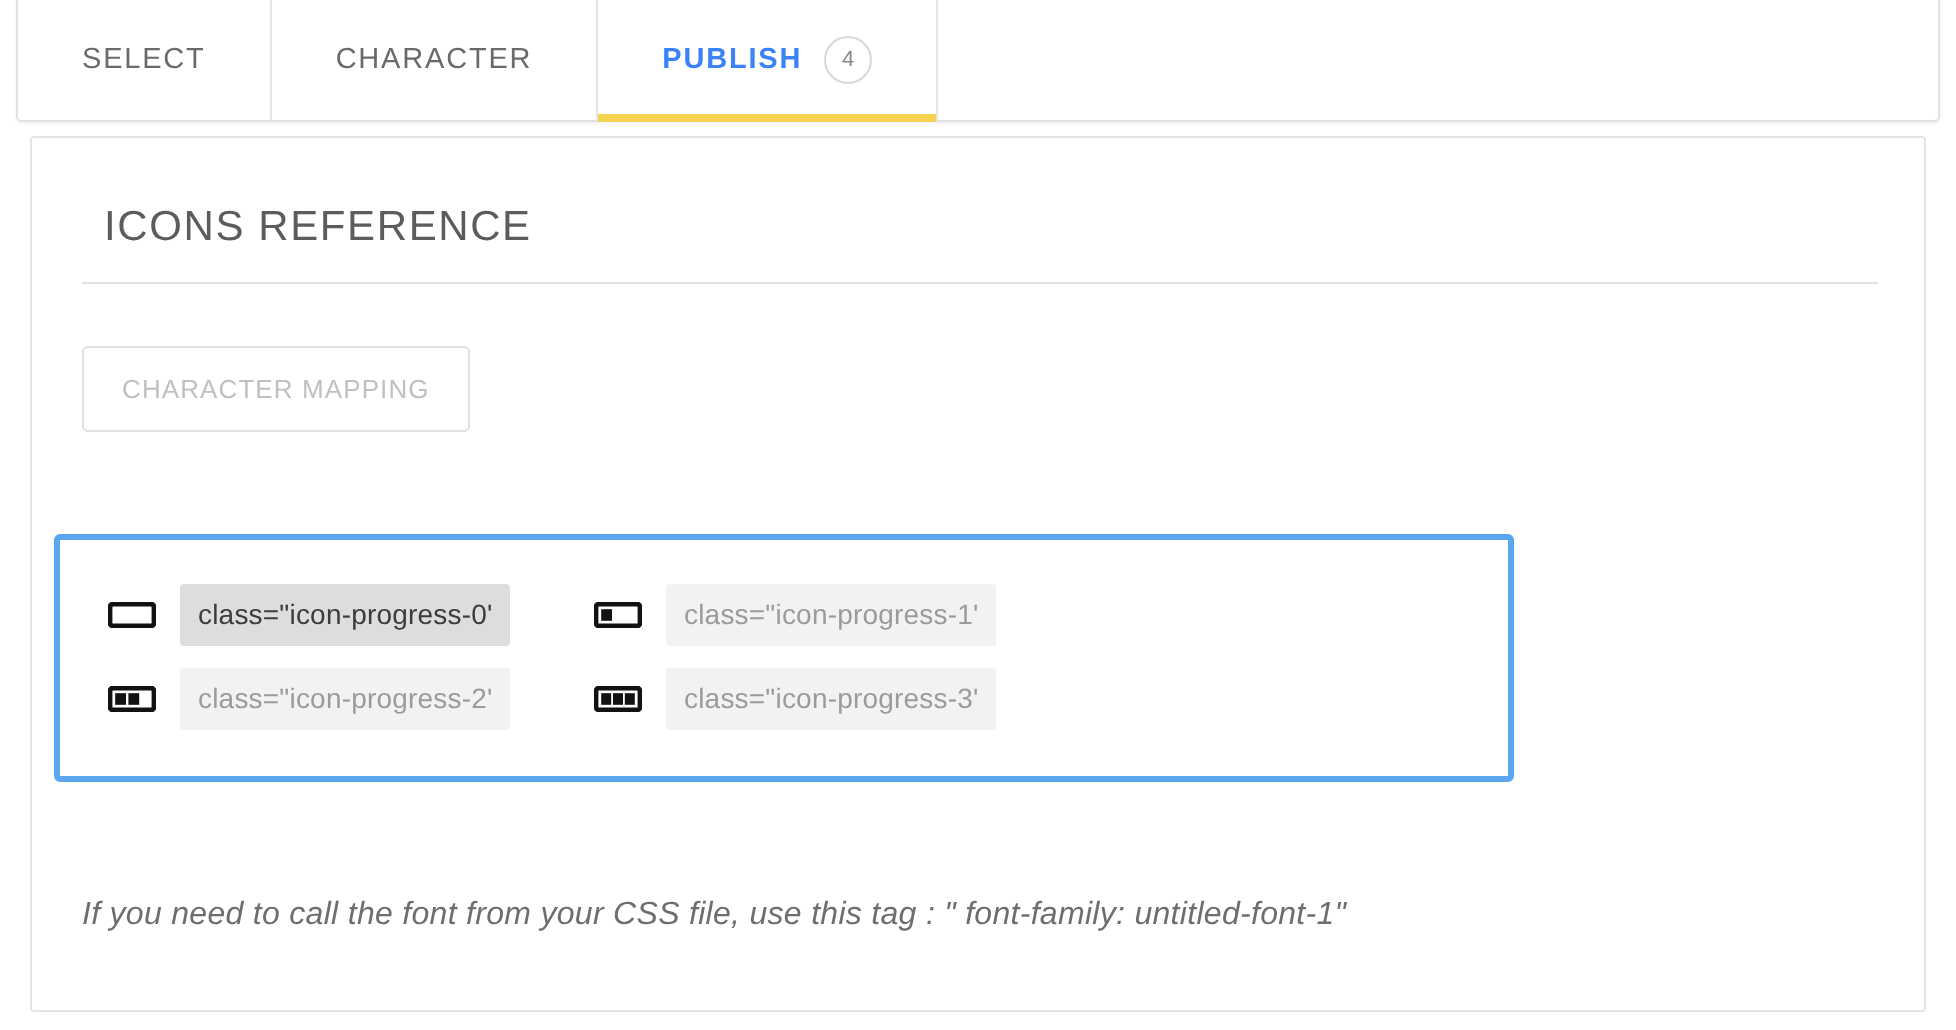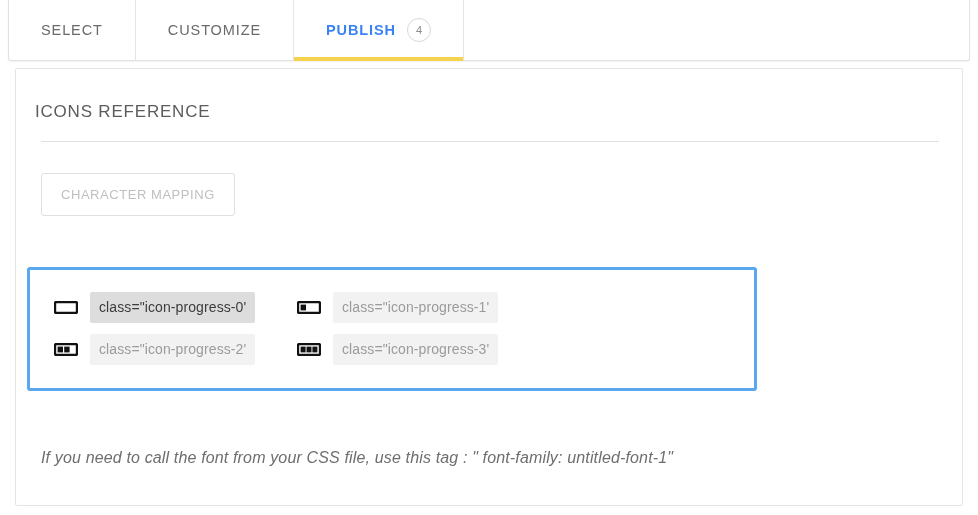--- a/index.html
+++ b/index.html
@@ -94,23 +94,23 @@
     width: 948px;
     height: 438px;
     background: #ffffff;
     border: 1px solid #e4e4e4;
     border-radius: 2px;
     box-sizing: border-box;
   }
 
   .section-title {
     position: absolute;
-    left: 19px;
+    left: 36px;
     top: 33px;
-    font-size: 17px;
+    font-size: 21px;
     letter-spacing: 0.8px;
     color: #5c5c5c;
   }
 
   .divider {
     position: absolute;
     left: 25px;
     top: 72px;
     width: 898px;
     height: 1px;
@@ -218,21 +218,21 @@
 </head>
 <body>
 
 <div class="app">
 
   <div class="tabbar">
     <div class="tab">
       <span class="tab-label">SELECT</span>
     </div>
     <div class="tab">
-      <span class="tab-label">CUSTOMIZE</span>
+      <span class="tab-label">CHARACTER</span>
     </div>
     <div class="tab active">
       <span class="tab-label">PUBLISH</span>
       <span class="tab-badge">4</span>
     </div>
     <div class="tab-spacer"></div>
   </div>
 
   <div class="panel">
 

